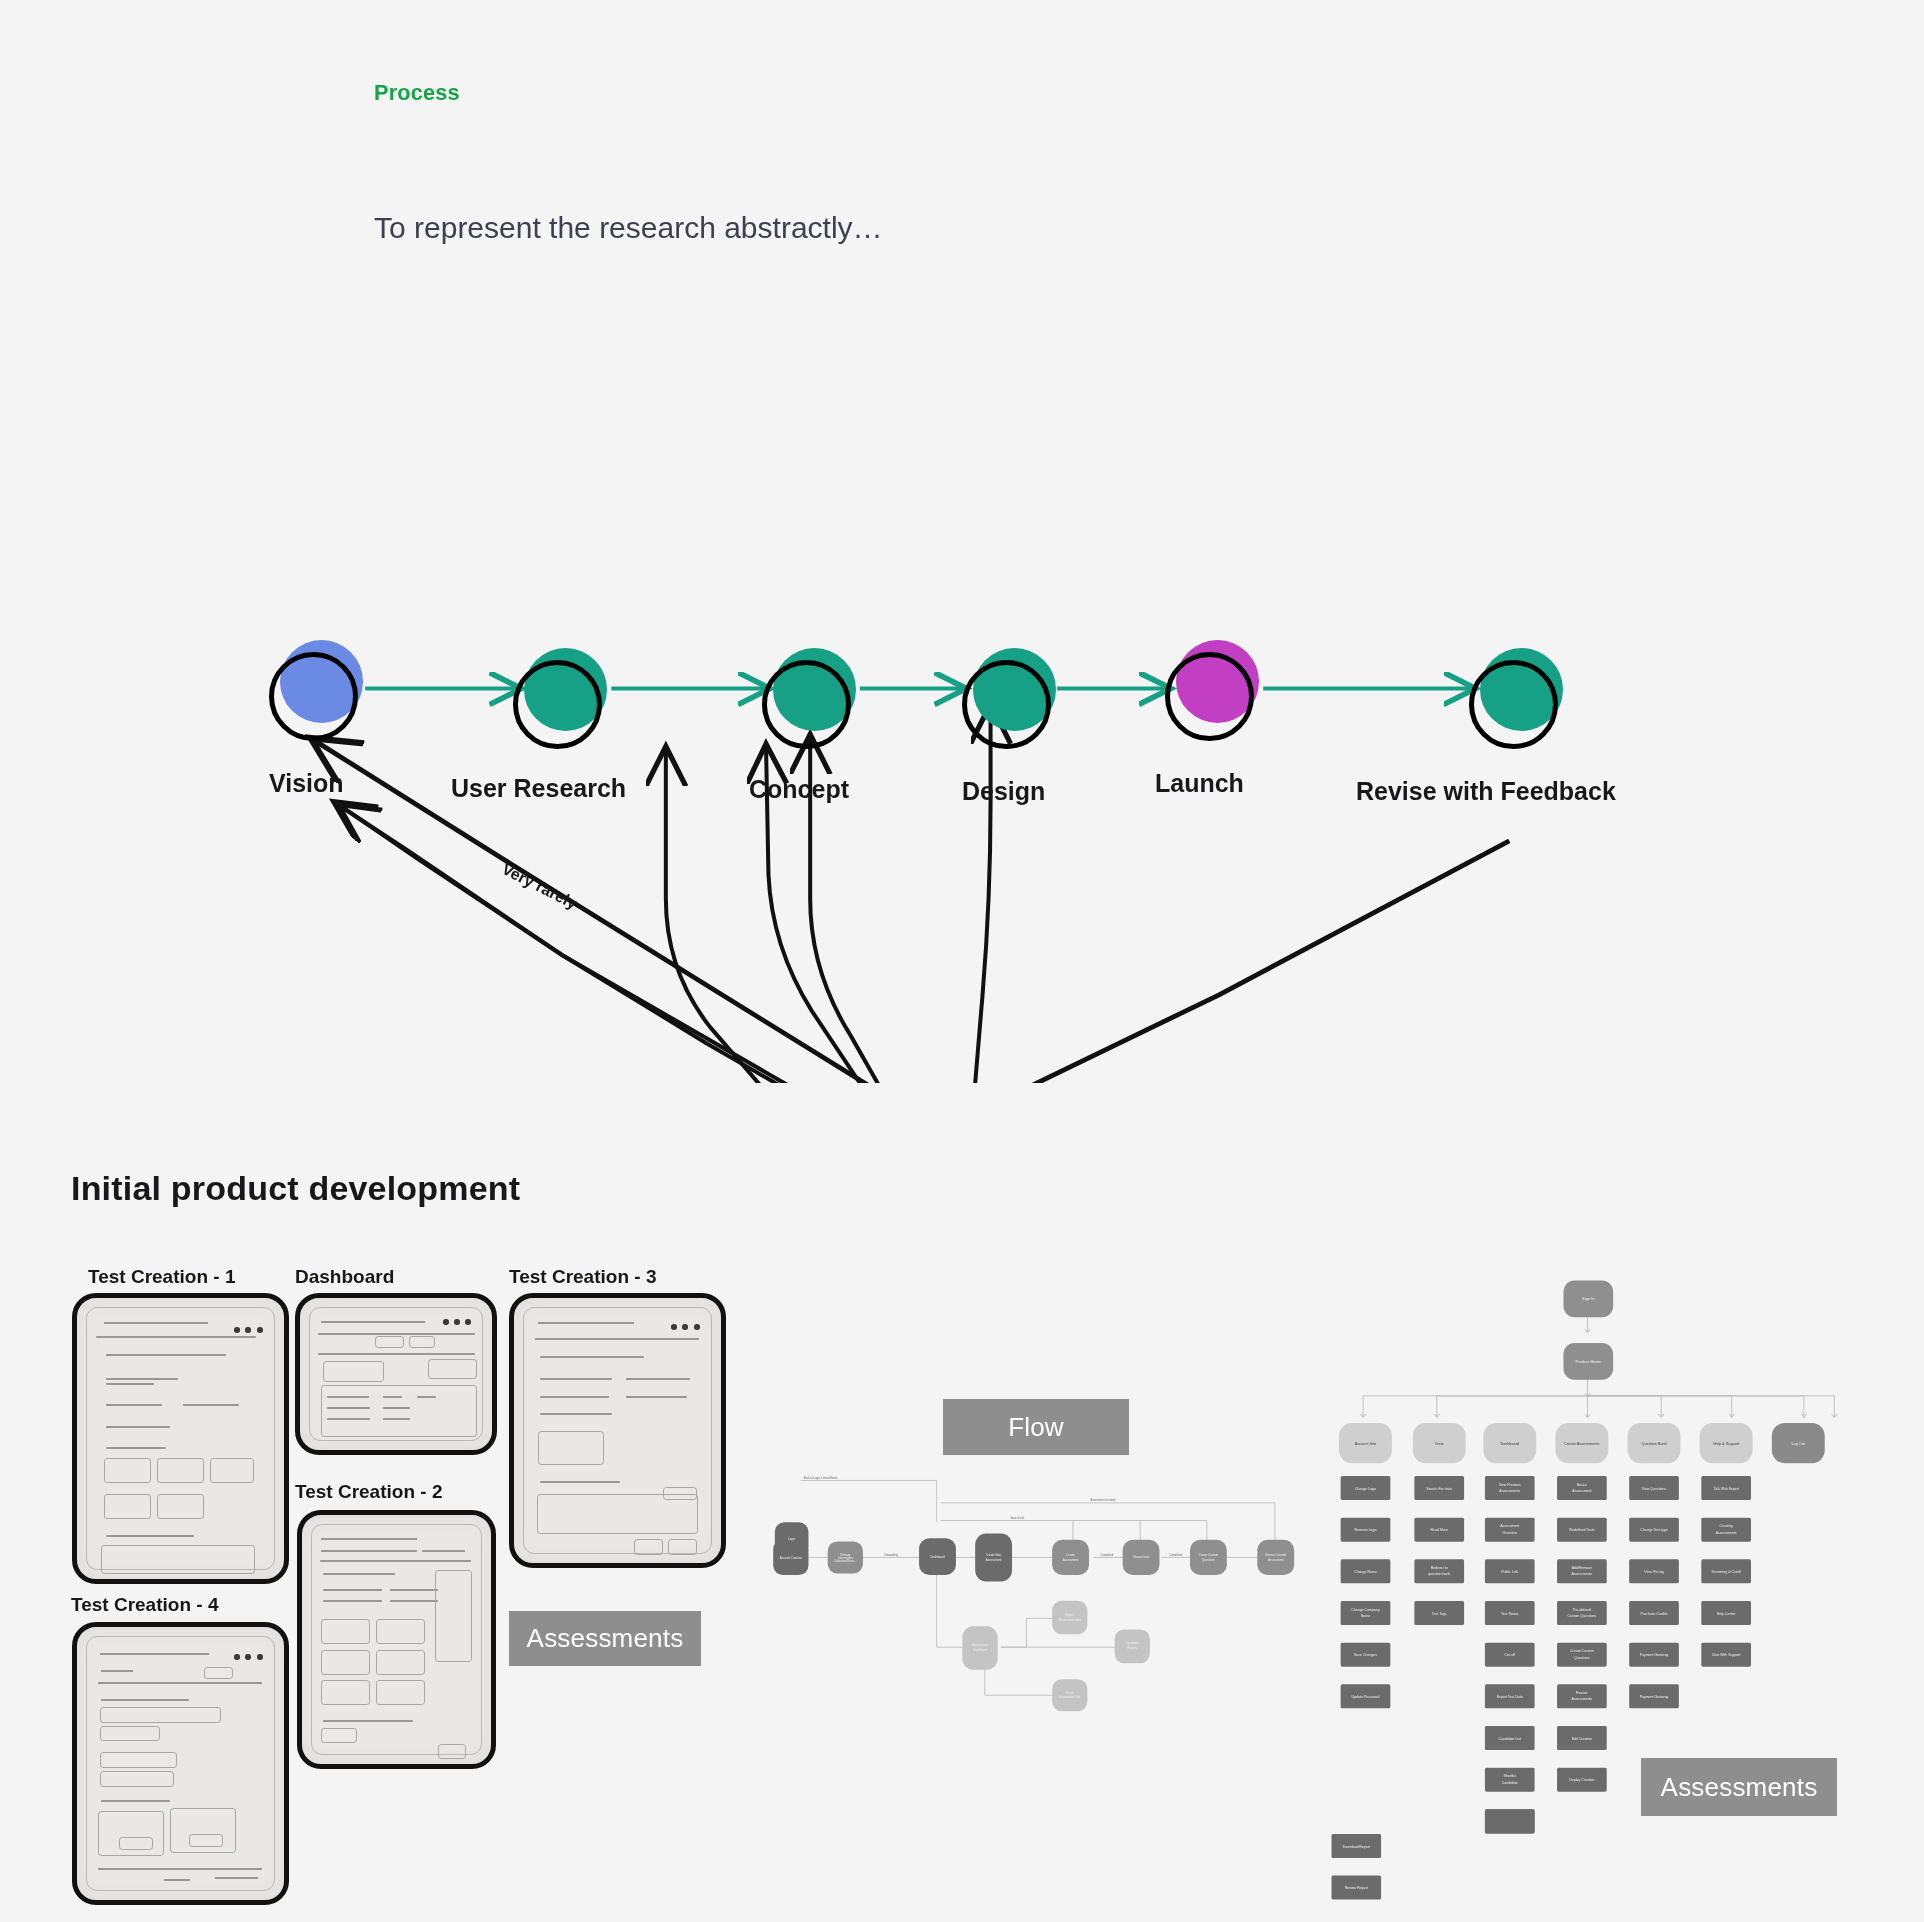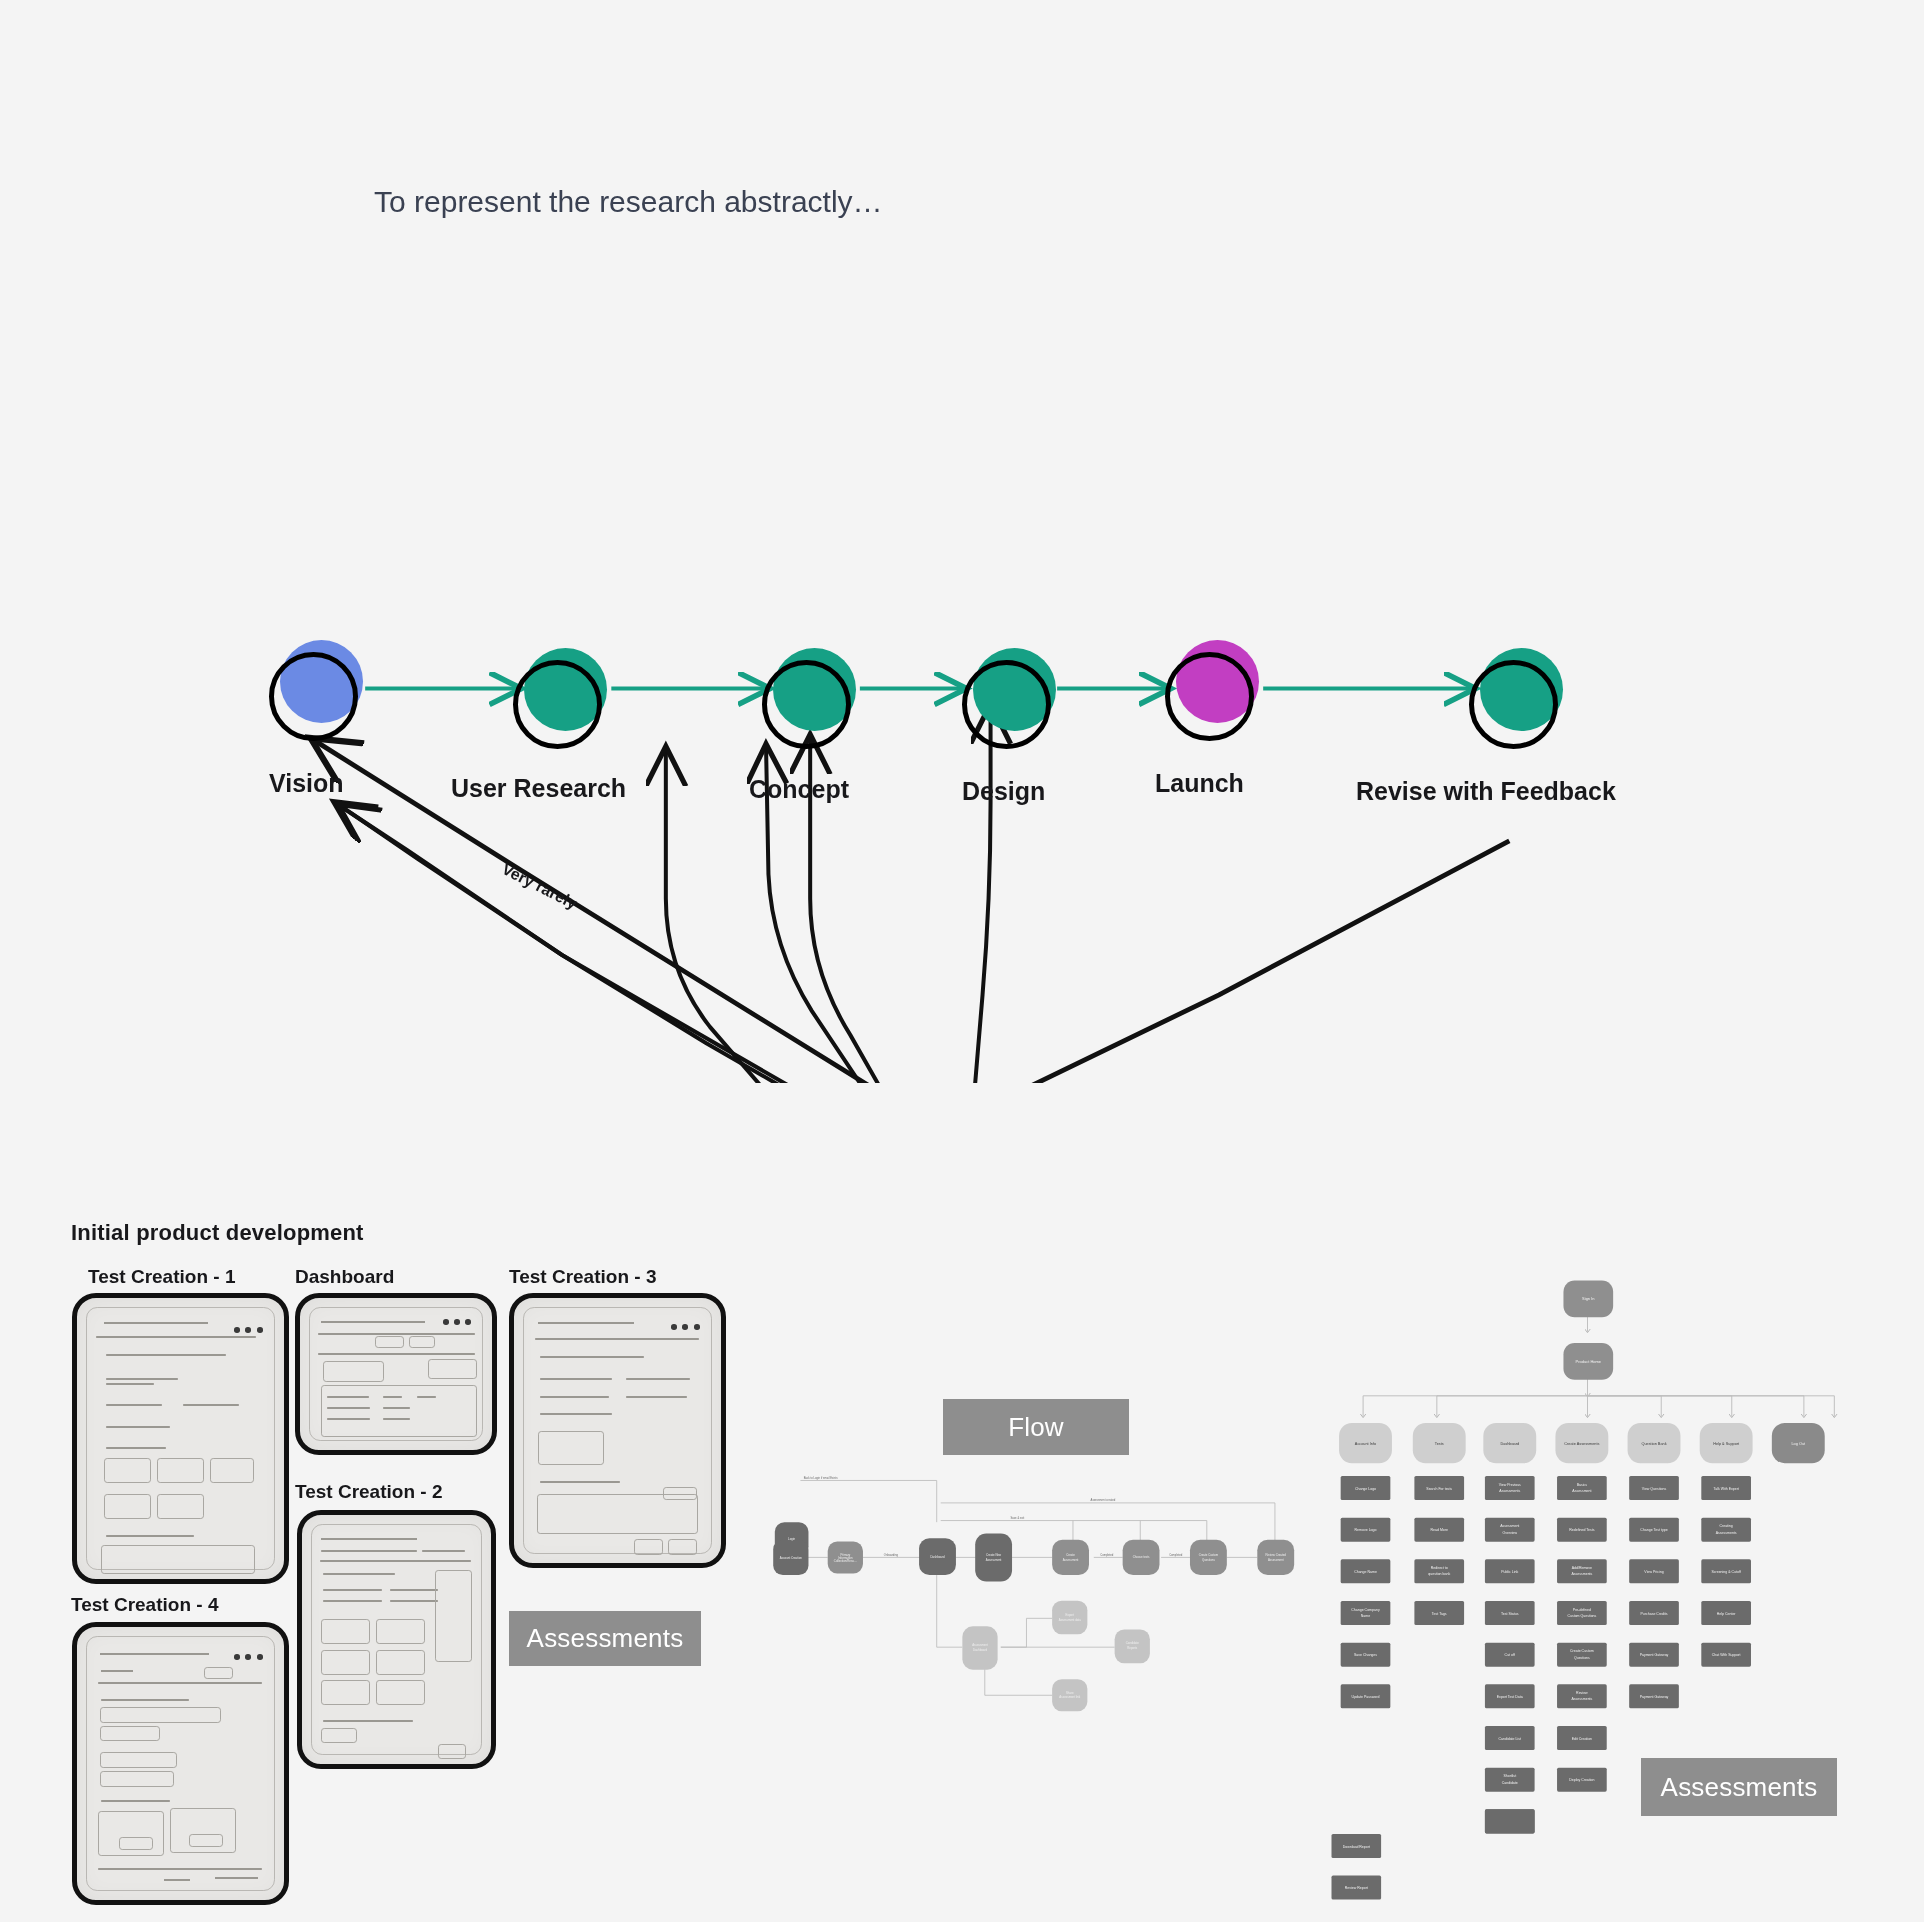--- a/index.html
+++ b/index.html
@@ -44,22 +44,22 @@
     position:absolute; font-size:25px; font-weight:700; color:#18181b;
     white-space:nowrap;
   }
   .vr-label{
     position:absolute; font-size:16px; font-weight:600; color:#18181b;
     white-space:nowrap; transform:rotate(27deg); transform-origin:left top;
   }
 
   
   .sec-title{
-    position:absolute; left:71px; top:1220px;
-    font-size:22px; font-weight:700; color:#18181b; letter-spacing:0.2px;
+    position:absolute; left:71px; top:1169px;
+    font-size:34px; font-weight:700; color:#18181b; letter-spacing:0.2px;
   }
   .shot-label{
     position:absolute; font-size:19px; font-weight:700; color:#18181b;
     white-space:nowrap;
   }
   .badge{
     position:absolute; background:#8e8e8e; color:#fff;
     display:flex; align-items:center; justify-content:center;
     font-size:26px; font-weight:400; letter-spacing:0.2px;
   }
@@ -78,20 +78,21 @@
 
   
   .diagram{position:absolute;}
 </style>
 </head>
 <body>
 
 <div class="page">
 
   <div class="intro">
+    <div class="eyebrow">Process</div>
     <p class="para nojust para2">To represent the research abstractly…</p>
   </div>
 
   <div class="timeline">
 
     <svg class="tl-svg" width="1925" height="449" viewBox="0 0 2400 560">
       <defs>
         <marker id="ah" markerWidth="10" markerHeight="10" refX="7" refY="4" orient="auto" markerUnits="strokeWidth">
           <path d="M0,0 L8,4 L0,8" fill="none" stroke="#16a085" stroke-width="1.4"></path>
         </marker>

